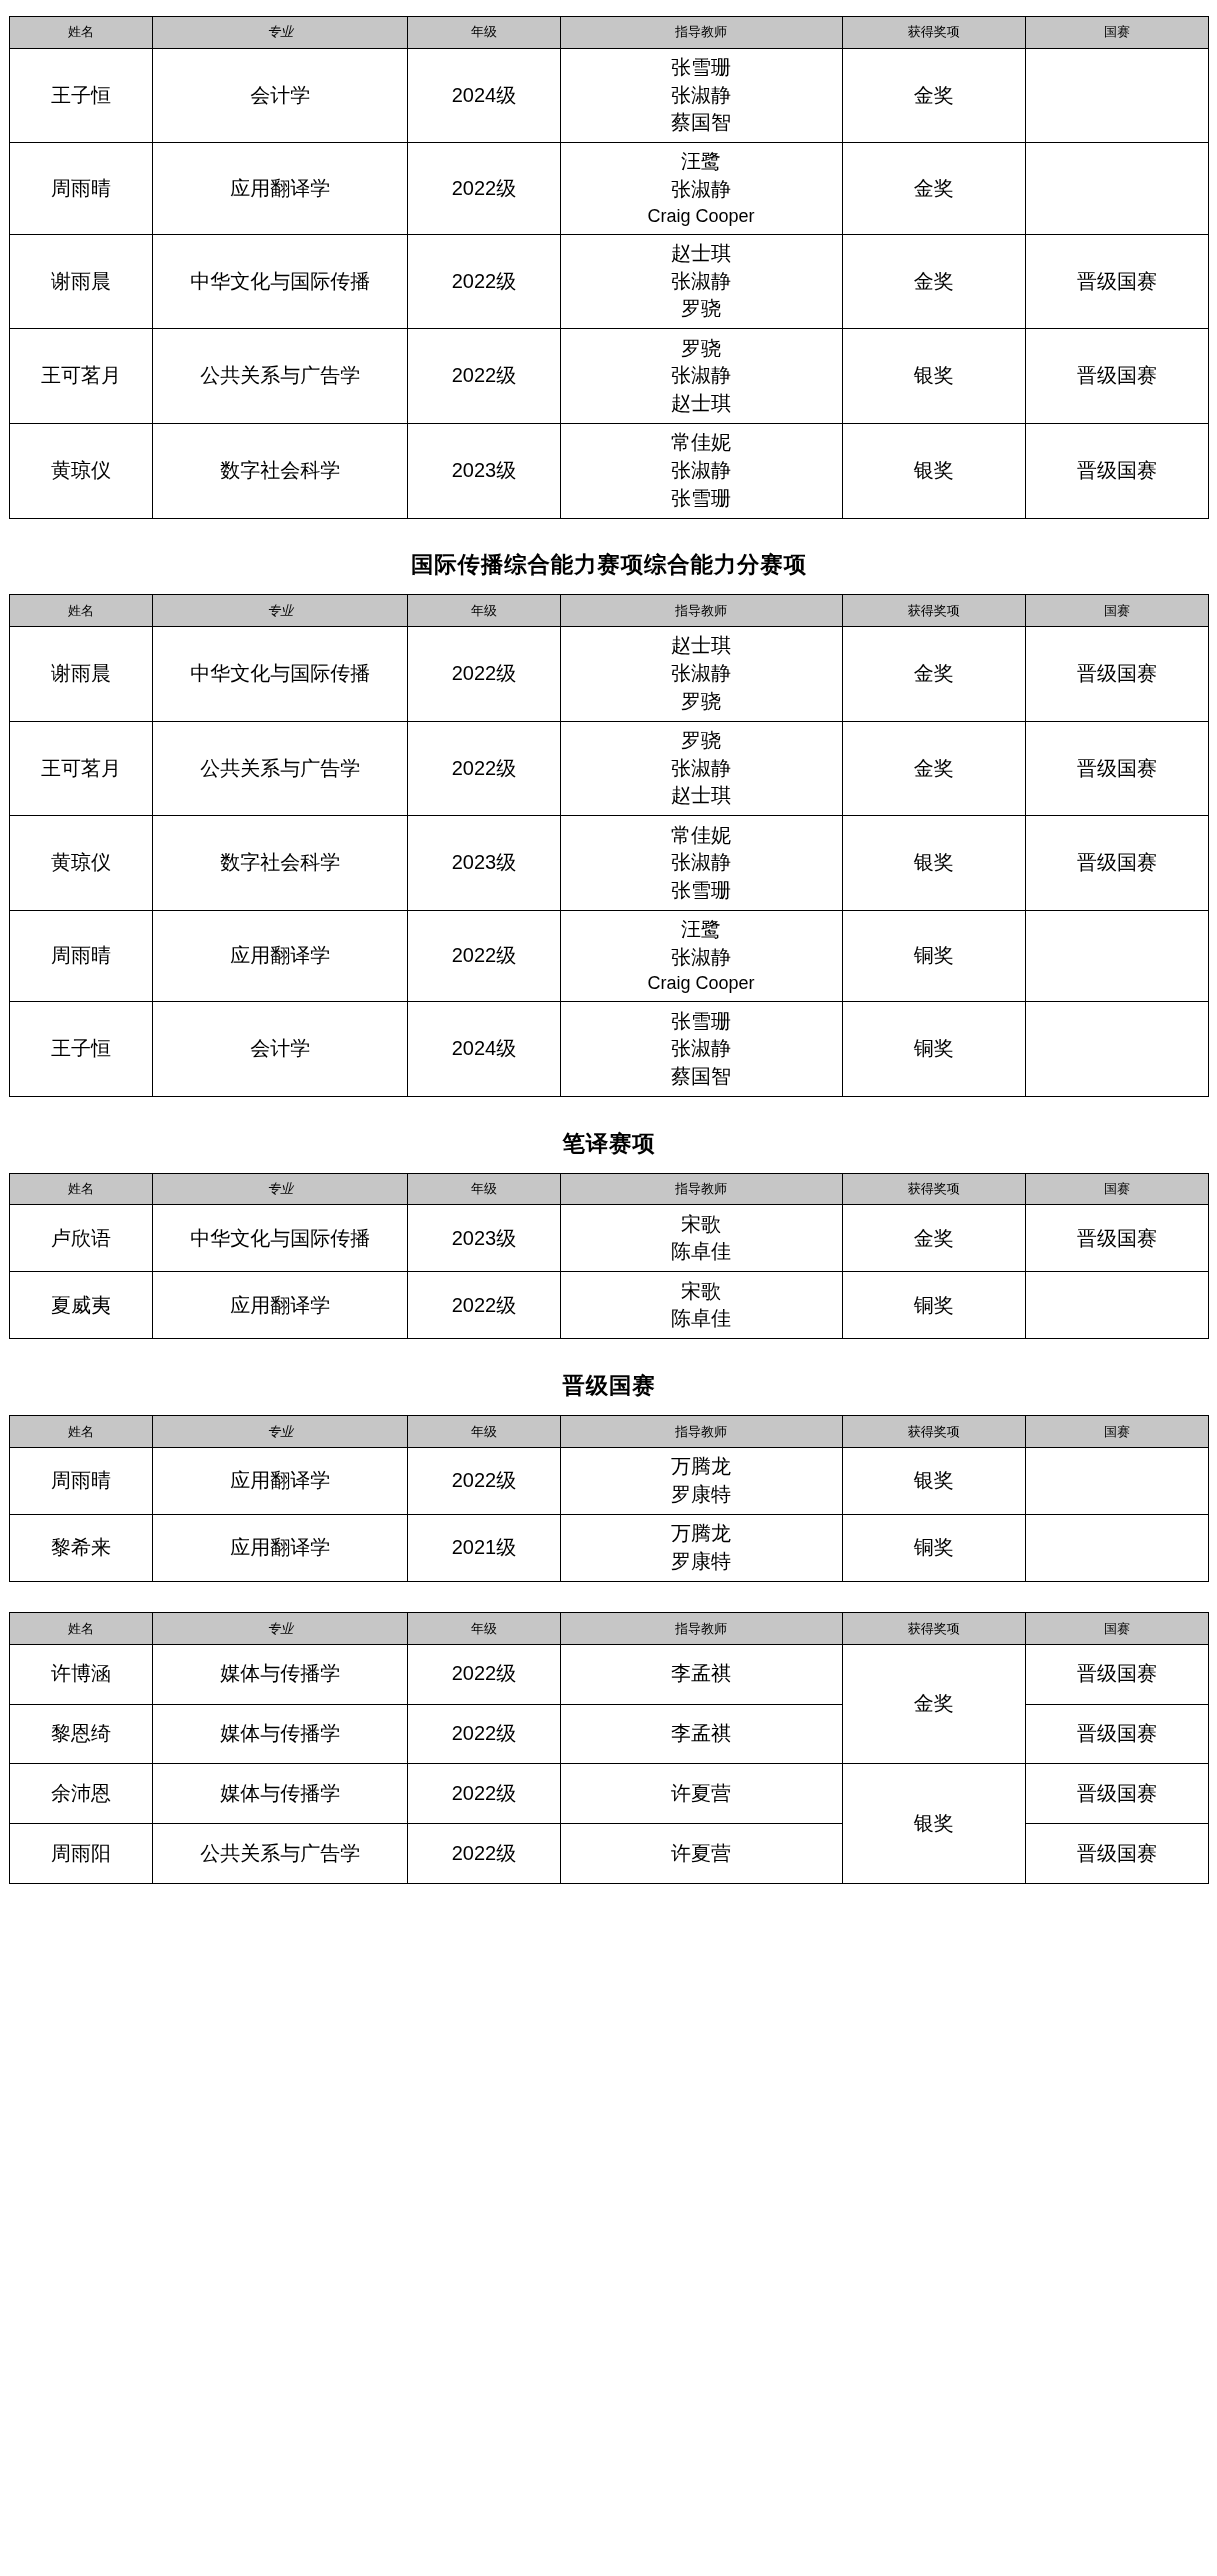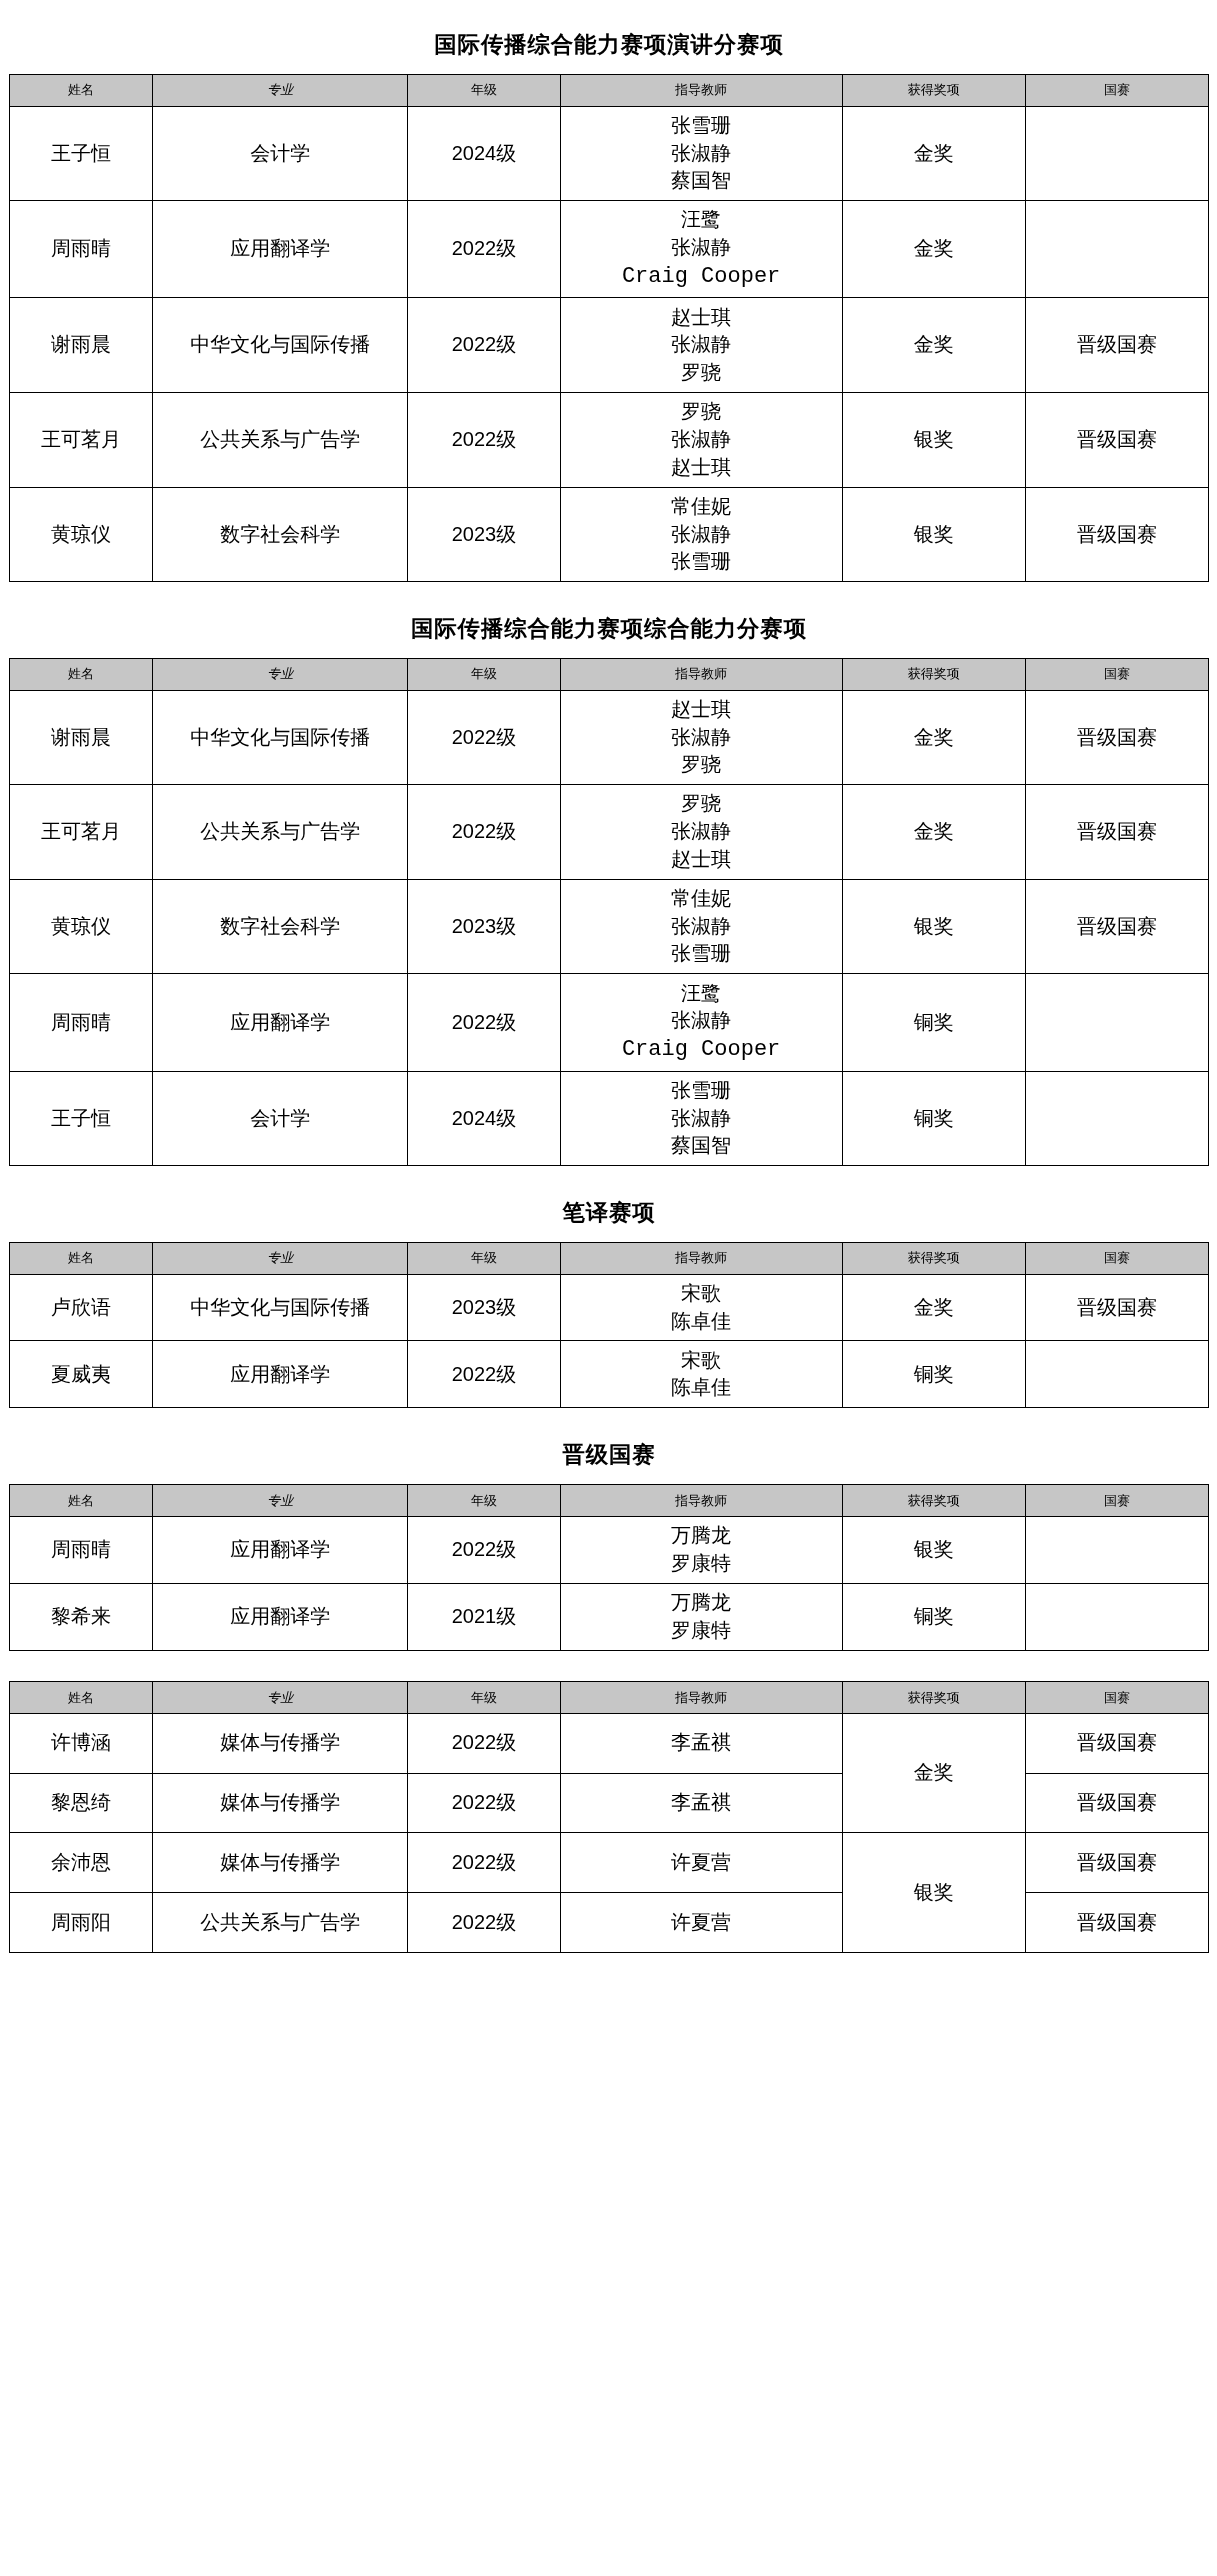--- a/index.html
+++ b/index.html
@@ -51,30 +51,29 @@
     font-weight: normal;
   }
   table.award-table td.cell-name { height: 48px; }
   .col-name   { width: 135px; }
   .col-major  { width: 247px; font-style: italic; }
   .col-grade  { width: 144px; }
   .col-mentor { width: 274px; }
   .col-award  { width: 175px; }
   .col-nat    { width: 175px; }
   .mentor-line { display: block; }
-  .mentor-line.latin { font-family: Liberation Mono, monospace; font-size: 22px; letter-spacing: 0px; }
+  .mentor-line.latin { font-family: Liberation Sans, sans-serif; font-size: 18px; letter-spacing: 0px; }
   .tall td { height: 75px; }
 </style>
 </head>
 <body>
 
 <div class="page">
   <div id="sections-root">
       <div class="section">
-        <div class="section-title">国际传播综合能力赛项演讲分赛项</div>
         <table class="award-table">
           <thead>
             <tr>
               <th class="col-name">姓名</th>
               <th class="col-major">专业</th>
               <th class="col-grade">年级</th>
               <th class="col-mentor">指导教师</th>
               <th class="col-award">获得奖项</th>
               <th class="col-nat">国赛</th>
             </tr>

